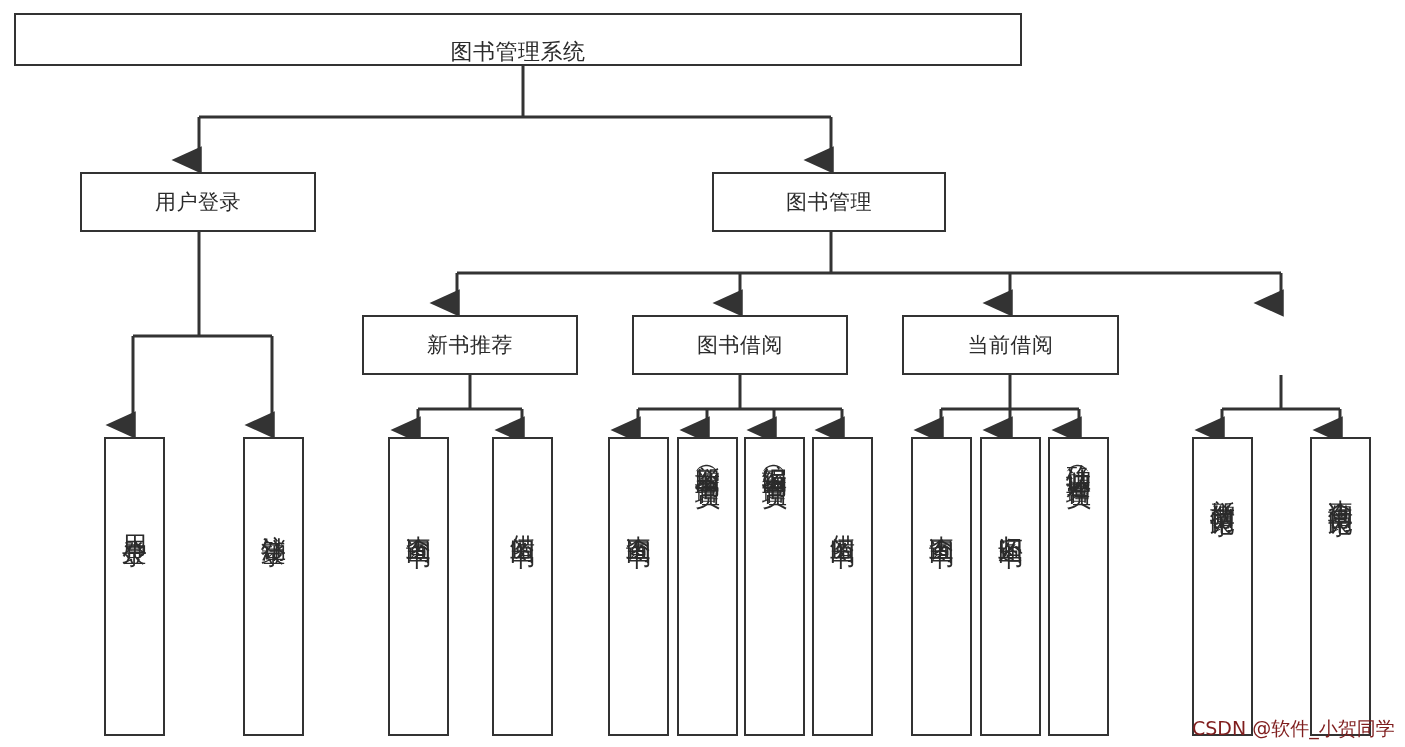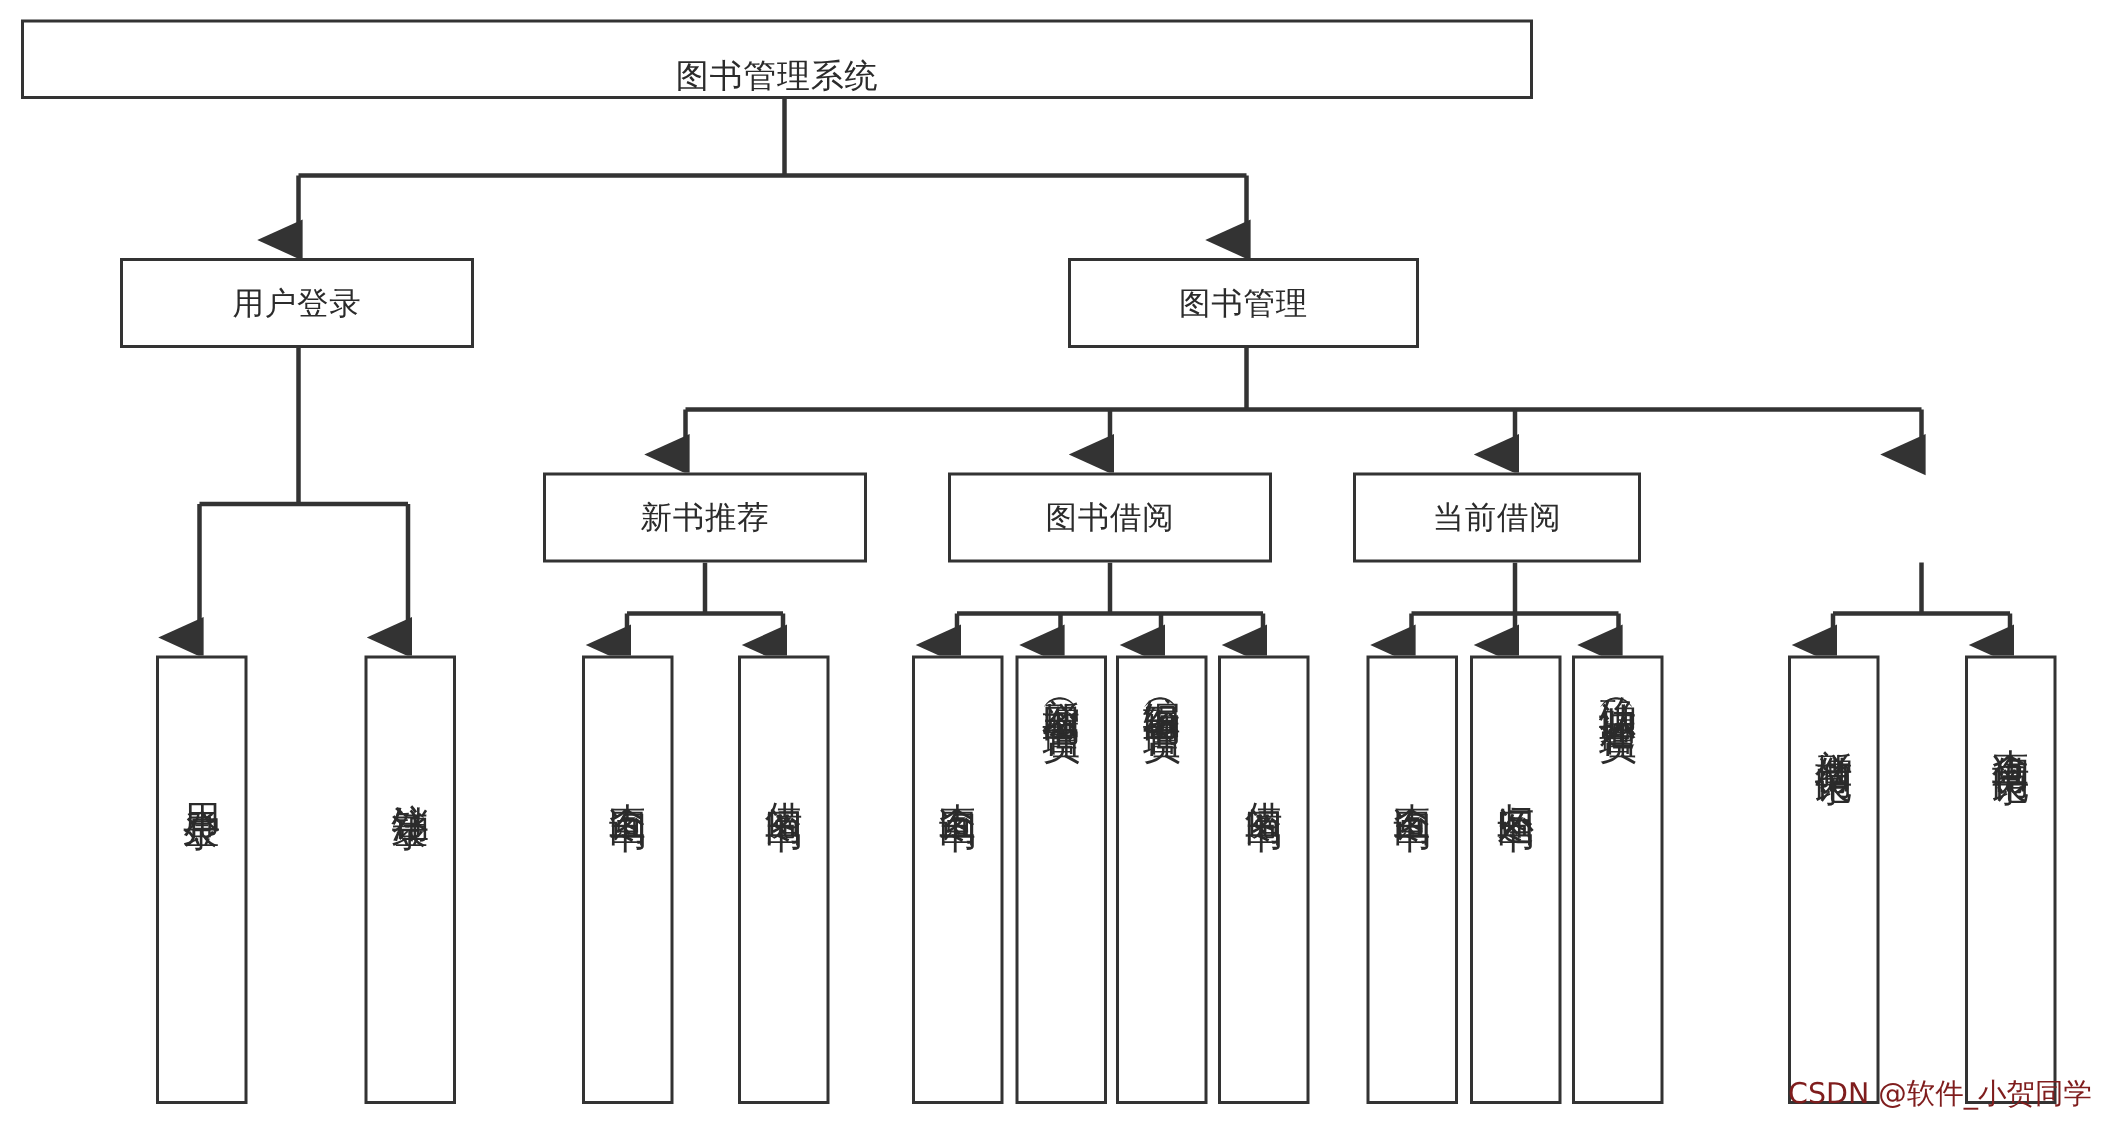--- a/index.html
+++ b/index.html
@@ -140,21 +140,21 @@
   <div class="node horiz" style="left:712px; top:172px; width:234px; height:60px;">
     <span class="label">图书管理</span>
   </div>
 
   <div class="node horiz" style="left:362px; top:315px; width:216px; height:60px;">
     <span class="label">新书推荐</span>
   </div>
   <div class="node horiz" style="left:632px; top:315px; width:216px; height:60px;">
     <span class="label">图书借阅</span>
   </div>
-  <div class="node horiz" style="left:902px; top:315px; width:192px; height:60px;">
+  <div class="node horiz" style="left:902px; top:315px; width:217px; height:60px;">
     <span class="label">当前借阅</span>
   </div>
 
   <div class="node vert" style="left:104px; top:437px; width:61px; height:299px;">
     <span class="label" style="margin-top:76px;">用户登录</span>
   </div>
   <div class="node vert" style="left:243px; top:437px; width:61px; height:299px;">
     <span class="label" style="margin-top:76px;">注销登录</span>
   </div>
 

